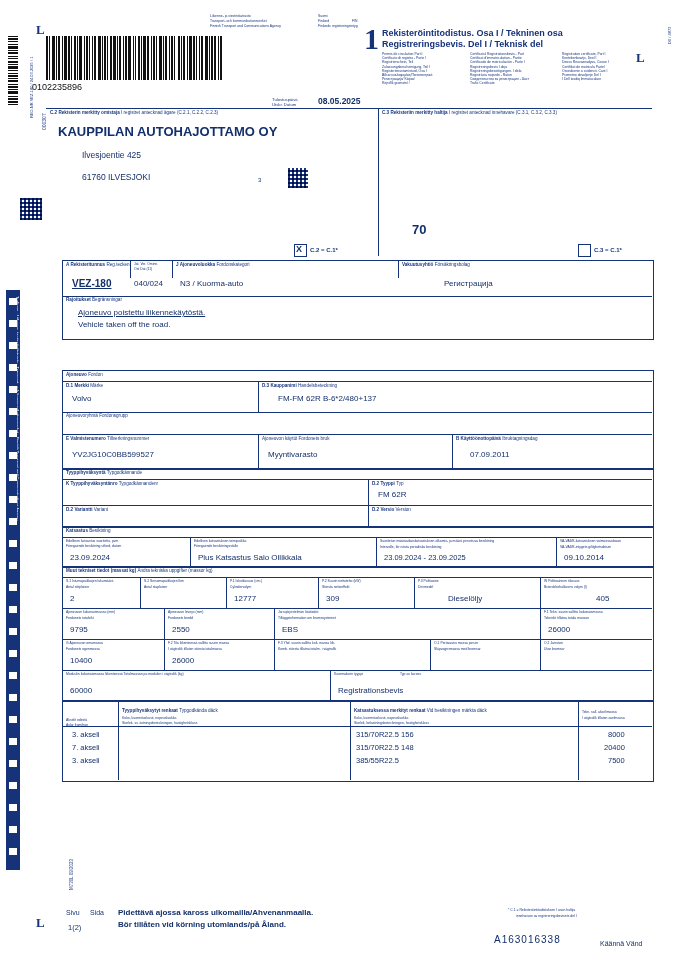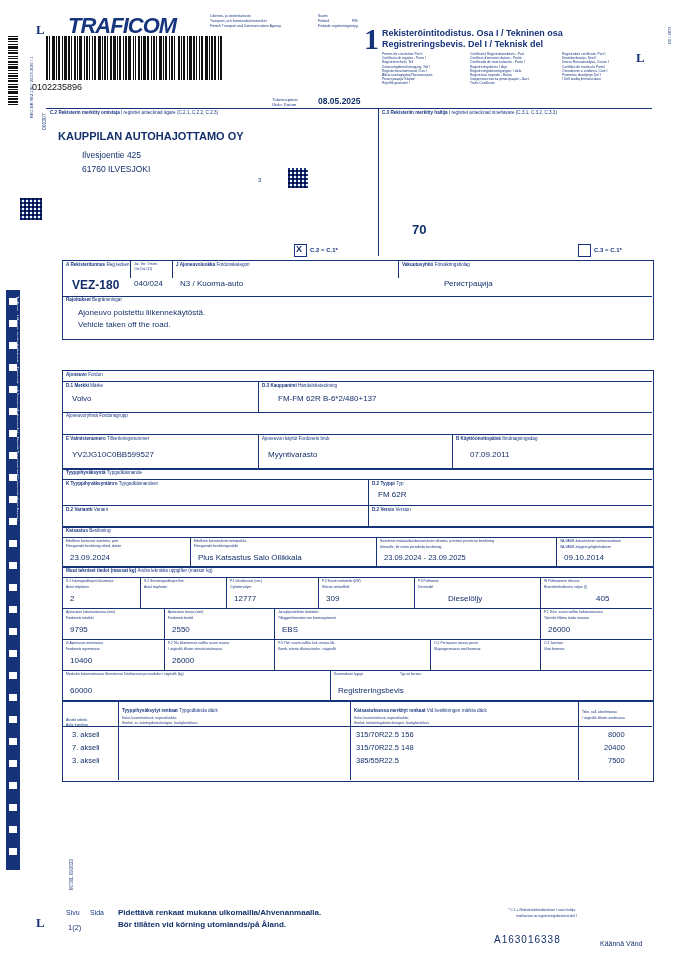--- a/index.html
+++ b/index.html
@@ -99,21 +99,20 @@
   <div class="abs bigl" style="left:36px;top:22px;">L</div>
   <div class="abs bigl" style="left:36px;top:915px;">L</div>
   <div class="abs bigl" style="left:636px;top:50px;">L</div>
 
   <div class="abs rot90 tiny" style="left:668px;top:44px;font-size:4px;">D0 / 4873</div>
 
   <div class="abs sideband" style="left:6px;top:290px;width:14px;height:580px;"></div>
   <div class="abs rot270 sidebandtxt" style="left:20px;top:296px;width:570px;">Traficom · Liikenne- ja viestintävirasto · Transport- och kommunikationsverket · Finnish Transport and Communications Agency</div>
   <div class="abs" style="left:9px;top:298px;width:8px;height:566px;background:repeating-linear-gradient(180deg,#ffffff 0 7px,#16337a 7px 22px);"></div>
 
-  <div class="abs logo" style="left:68px;top:13px;font-size:22px;">TRAFICOM</div>
   <div class="abs tiny" style="left:210px;top:14px;">Liikenne- ja viestintävirasto</div>
   <div class="abs tiny" style="left:210px;top:19px;">Transport- och kommunikationsverket</div>
   <div class="abs tiny" style="left:210px;top:24px;">Finnish Transport and Communications Agency</div>
   <div class="abs tiny" style="left:318px;top:14px;">Suomi</div>
   <div class="abs tiny" style="left:318px;top:19px;">Finland</div>
   <div class="abs tiny" style="left:352px;top:19px;">FIN</div>
   <div class="abs tiny" style="left:318px;top:24px;">Finlands registreringsintyg</div>
 
   <div class="abs" style="left:46px;top:36px;width:300px;height:44px;">
     <div class="bc" style="height:44px;">
@@ -283,23 +282,23 @@
     <span style="font-weight:normal">I registret antecknad ägare</span>
     <span style="font-weight:normal">(C.2.1, C.2.2, C.2.3)</span>
   </div>
   <div class="abs lbl" style="left:382px;top:110px;">
     <span>C.3</span>
     <span>Rekisteriin merkitty haltija</span>
     <span style="font-weight:normal">I registret antecknad innehavare</span>
     <span style="font-weight:normal">(C.3.1, C.3.2, C.3.3)</span>
   </div>
 
-  <div class="abs valb" style="left:58px;top:130px;font-size:11px;">KAUPPILAN AUTOHAJOTTAMO OY</div>
+  <div class="abs valb" style="left:58px;top:124px;font-size:13px;">KAUPPILAN AUTOHAJOTTAMO OY</div>
   <div class="abs val" style="left:82px;top:150px;font-size:8.5px;">Ilvesjoentie 425</div>
-  <div class="abs val" style="left:82px;top:164px;font-size:8.5px;">61760 ILVESJOKI</div>
+  <div class="abs val" style="left:82px;top:172px;font-size:8.5px;">61760 ILVESJOKI</div>
   <div class="abs tiny5" style="left:258px;top:178px;font-size:6px;">3</div>
   <div class="abs qr" style="left:288px;top:168px;width:20px;height:20px;"></div>
 
   <div class="abs valb" style="left:412px;top:222px;font-size:13px;">70</div>
 
   <div class="abs box" style="left:294px;top:244px;width:11px;height:11px;"></div>
   <div class="abs" style="left:296px;top:244px;font-size:9px;font-weight:bold;">X</div>
   <div class="abs lblb" style="left:310px;top:247px;font-size:6px;">C.2 = C.1*</div>
   <div class="abs box" style="left:578px;top:244px;width:11px;height:11px;"></div>
   <div class="abs lblb" style="left:594px;top:247px;font-size:6px;">C.3 = C.1*</div>
@@ -307,21 +306,21 @@
   <div class="abs box" style="left:62px;top:260px;width:590px;height:78px;"></div>
   <div class="abs vline" style="left:130px;top:260px;height:18px;"></div>
   <div class="abs vline" style="left:172px;top:260px;height:18px;"></div>
   <div class="abs vline" style="left:398px;top:260px;height:18px;"></div>
   <div class="abs hline" style="left:62px;top:296px;width:590px;"></div>
 
   <div class="abs lbl" style="left:66px;top:262px;">
     <span>A Rekisteritunnus</span>
     <span style="font-weight:normal">Reg.tecken</span>
   </div>
-  <div class="abs valb" style="left:72px;top:278px;font-size:12px;">VEZ-180</div>
+  <div class="abs valb" style="left:72px;top:278px;font-size:10px;text-decoration:underline;">VEZ-180</div>
 
   <div class="abs tiny" style="left:134px;top:262px;">Jat. Ver. Ominn.</div>
   <div class="abs tiny" style="left:134px;top:267px;">Ost Dat (11)</div>
   <div class="abs val" style="left:134px;top:279px;">040/024</div>
 
   <div class="abs lbl" style="left:176px;top:262px;">
     <span>J Ajoneuvoluokka</span>
     <span style="font-weight:normal">Fordonskategori</span>
   </div>
   <div class="abs val" style="left:180px;top:279px;">N3 / Kuorma-auto</div>
@@ -329,21 +328,21 @@
   <div class="abs lbl" style="left:402px;top:262px;">
     <span>Vakuutusyhtiö</span>
     <span style="font-weight:normal">Försäkringsbolag</span>
   </div>
   <div class="abs val" style="left:444px;top:279px;">Регистрација</div>
 
   <div class="abs lbl" style="left:66px;top:297px;">
     <span>Rajoitukset</span>
     <span style="font-weight:normal">Begränsningar</span>
   </div>
-  <div class="abs val" style="left:78px;top:308px;">Ajoneuvo poistettu liikennekäytöstä.</div>
+  <div class="abs val" style="left:78px;top:308px;text-decoration:underline;">Ajoneuvo poistettu liikennekäytöstä.</div>
   <div class="abs val" style="left:78px;top:320px;">Vehicle taken off the road.</div>
 
   <div class="abs box" style="left:62px;top:370px;width:590px;height:98px;"></div>
   <div class="abs hline" style="left:62px;top:381px;width:590px;"></div>
   <div class="abs hline" style="left:62px;top:412px;width:590px;"></div>
   <div class="abs hline" style="left:62px;top:434px;width:590px;"></div>
   <div class="abs vline" style="left:258px;top:381px;height:31px;"></div>
   <div class="abs vline" style="left:258px;top:434px;height:34px;"></div>
   <div class="abs vline" style="left:452px;top:434px;height:34px;"></div>
 
@@ -504,21 +503,21 @@
   <div class="abs tiny" style="left:434px;top:641px;">O.1 Perävaunu massa jarruin</div>
   <div class="abs tiny" style="left:434px;top:647px;">Släpvagnsmassa med bromsar</div>
   <div class="abs tiny" style="left:544px;top:641px;">O.2 Jarruton</div>
   <div class="abs tiny" style="left:544px;top:647px;">Utan bromsar</div>
 
   <div class="abs vline" style="left:330px;top:670px;height:30px;"></div>
   <div class="abs tiny" style="left:66px;top:672px;">Moduulin kokonaismassa liikenteessä  Totalmassan på modulen i vägtrafik (kg)</div>
   <div class="abs val" style="left:70px;top:686px;">60000</div>
   <div class="abs tiny" style="left:334px;top:672px;">Kuormakorin tyyppi</div>
   <div class="abs tiny" style="left:400px;top:672px;">Typ av kaross</div>
-  <div class="abs val" style="left:338px;top:686px;">Registreringsbevis</div>
+  <div class="abs val" style="left:338px;top:686px;">Registrationsbevis</div>
 
   <div class="abs box" style="left:62px;top:700px;width:590px;height:80px;"></div>
   <div class="abs vline" style="left:118px;top:700px;height:80px;"></div>
   <div class="abs vline" style="left:350px;top:700px;height:80px;"></div>
   <div class="abs vline" style="left:578px;top:700px;height:80px;"></div>
   <div class="abs hline" style="left:62px;top:726px;width:590px;"></div>
 
   <div class="abs tiny" style="left:66px;top:718px;">Akselit edestä</div>
   <div class="abs tiny" style="left:66px;top:723px;">Axlar framifrån</div>
   <div class="abs lbl" style="left:122px;top:708px;">
@@ -549,21 +548,21 @@
   <div class="abs val" style="left:608px;top:730px;font-size:7.5px;">8000</div>
   <div class="abs val" style="left:604px;top:743px;font-size:7.5px;">20400</div>
   <div class="abs val" style="left:608px;top:756px;font-size:7.5px;">7500</div>
 
   <div class="abs rot90 tiny" style="left:70px;top:890px;font-size:4.5px;">M730L 09/2023</div>
 
   <div class="abs lbl" style="left:66px;top:910px;font-size:7px;font-weight:normal;">Sivu</div>
   <div class="abs lbl" style="left:90px;top:910px;font-size:7px;font-weight:normal;">Sida</div>
   <div class="abs val" style="left:68px;top:923px;font-size:7.5px;">1(2)</div>
 
-  <div class="abs" style="left:118px;top:908px;font-size:8px;font-weight:bold;color:#14306b;">Pidettävä renkaat mukana ulkomailla/Ahvenanmaalla.</div>
+  <div class="abs" style="left:118px;top:908px;font-size:8px;font-weight:bold;color:#14306b;">Pidettävä ajossa kaross ulkomailla/Ahvenanmaalla.</div>
   <div class="abs" style="left:118px;top:920px;font-size:8px;font-weight:bold;color:#14306b;">Bör tillåten vid körning utomlands/på Åland.</div>
 
   <div class="abs tiny" style="left:508px;top:908px;">* C.1 = Rekisteröintitodistuksen I osan haltija</div>
   <div class="abs tiny" style="left:516px;top:914px;">innehavare av registreringsbevisets del I</div>
 
   <div class="abs" style="left:494px;top:934px;font-size:10px;letter-spacing:1px;color:#14306b;">A163016338</div>
   <div class="abs" style="left:600px;top:940px;font-size:7px;color:#14306b;">Käännä Vänd</div>
 
 </div>
 

